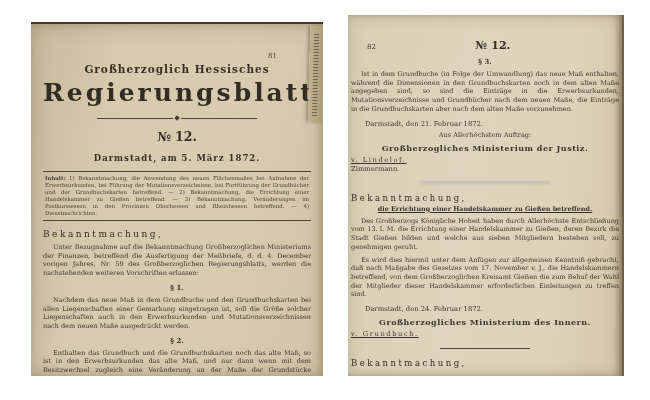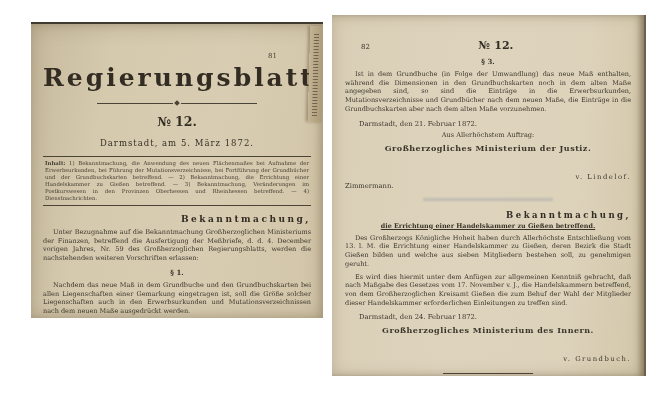--- a/index.html
+++ b/index.html
@@ -7,32 +7,32 @@
     width:650px;height:400px;overflow:hidden;position:relative;
     background:#ffffff;
     font-family:"DejaVu Serif","Liberation Serif",serif;
     color:#3b352b;
   }
   .page{
     position:absolute;overflow:hidden;
     box-sizing:border-box;
   }
   .page-left{
-    left:31px;top:22px;width:292px;height:296px;
+    left:31px;top:22px;width:292px;height:354px;
     background:linear-gradient(100deg,#c7ba9d 0%,#d5c9ae 25%,#d8ccb2 60%,#d2c5a8 100%);
     border-top:2px solid #40392e;
     box-shadow:inset 0 0 20px rgba(110,92,62,.35), inset -3px 0 6px rgba(110,92,62,.25);
     padding:0 12px;
   }
   .page-right{
-    left:332px;top:15px;width:314px;height:361px;
+    left:348px;top:15px;width:276px;height:361px;
     background:linear-gradient(95deg,#d9cfb6 0%,#ded4bd 40%,#ddd3bb 75%,#d3c7aa 100%);
     box-shadow:inset 0 0 16px rgba(110,92,62,.28), inset -5px 0 7px -2px rgba(70,58,38,.55);
     border-right:2px solid #70604a;
-    padding:0 13px;
+    padding:0 3px;
   }
   .edge-strip{
     position:absolute;top:2px;right:0px;width:14px;height:96px;
     background:linear-gradient(90deg,#c3b392,#ab9a78);
     transform:rotate(1.5deg);
     box-shadow:-2px 0 3px rgba(80,65,45,.4);
   }
   .edge-strip .marks{
     position:absolute;left:4px;top:6px;width:5px;height:84px;
     background:repeating-linear-gradient(0deg,rgba(45,38,30,.65) 0 1px,transparent 1px 3px);
@@ -54,71 +54,72 @@
   }
   .orn-line{flex:1;height:1px;background:#4a4336;}
   .orn-diamond{
     width:4px;height:4px;background:#4a4336;transform:rotate(45deg);
     margin:0 2px;flex:0 0 auto;
   }
   .issue-no{
     text-align:center;font-weight:bold;font-size:12.5px;margin-top:9px;color:#322c23;
   }
   .dateline-main{
-    text-align:center;font-weight:normal;font-size:8.5px;letter-spacing:1px;
+    text-align:center;font-weight:bold;font-size:8.5px;letter-spacing:1px;
     margin-top:9px;color:#373127;
   }
   .inhalt{
     margin-top:8px;border-top:1px solid #4a4336;border-bottom:1px solid #4a4336;
     padding:3px 2px 3px 2px;
     font-size:5.4px;line-height:7px;text-align:justify;color:#453e32;
   }
   .inhalt .lbl{font-weight:bold;}
   .ann-heading{
-    text-align:right;font-weight:bold;letter-spacing:2.5px;font-size:9px;
+    text-align:left;font-weight:normal;letter-spacing:2.5px;font-size:9px;
     margin-top:8px;color:#322c23;
   }
   .ann-subtitle{
     text-align:center;font-weight:bold;font-size:6.6px;line-height:8.2px;
     margin-top:2px;color:#373127;text-decoration:underline;
   }
   .body-par{
     font-size:6.5px;line-height:8.7px;text-align:justify;text-indent:10px;
     margin-top:4px;overflow-wrap:break-word;color:#3b352b;
   }
   .sec-label{text-align:center;font-size:7px;font-weight:bold;margin-top:5px;}
   .rp-header{
     display:flex;align-items:baseline;margin-top:24px;
   }
   .rp-header .pn{flex:0 0 60px;padding-left:16px;font-size:7px;}
   .rp-header .iss{flex:1;text-align:center;font-weight:bold;font-size:11px;
     margin-left:-60px;color:#322c23;}
   .dateline-small{font-size:6.8px;margin-top:6px;padding-left:14px;}
   .auth-line1{text-align:center;font-size:6.6px;margin-top:3px;}
   .auth-line2{text-align:center;font-weight:bold;font-size:8px;margin-top:4px;letter-spacing:.5px;}
-  .auth-signer{text-align:right;font-size:6.8px;letter-spacing:1.5px;margin-top:20px;}
+  .auth-signer{text-align:left;font-size:6.8px;letter-spacing:1.5px;margin-top:3px;text-decoration:underline;}
   .countersign{text-align:left;font-size:6.8px;padding-right:14px;margin-top:1px;}
   .faint-mark{
     width:130px;height:3px;margin:8px auto 0 auto;border-radius:2px;
     background:rgba(115,125,150,.28);filter:blur(1px);
   }
   .sep-rule{width:90px;border:none;border-top:1px solid #4a4336;margin:10px auto 0 auto;}
   .ann-heading.rp{font-size:8.5px;margin-top:9px;}
   .ann-subtitle.rp{font-size:6.4px;}
 </style>
 </head>
 <body>
 
 <div class="page page-left">
   <div class="edge-strip">
     <div class="marks"></div>
   </div>
 
   <div class="pagenum pn-left">81</div>
 
+  <div class="masthead-super">Großherzoglich Hessisches</div>
 
   <div class="masthead-title">Regierungsblatt.</div>
 
   <div class="ornament">
     <span class="orn-line"></span>
     <span class="orn-diamond"></span>
     <span class="orn-line"></span>
   </div>
 
   <div class="issue-no">№ 12.</div>

